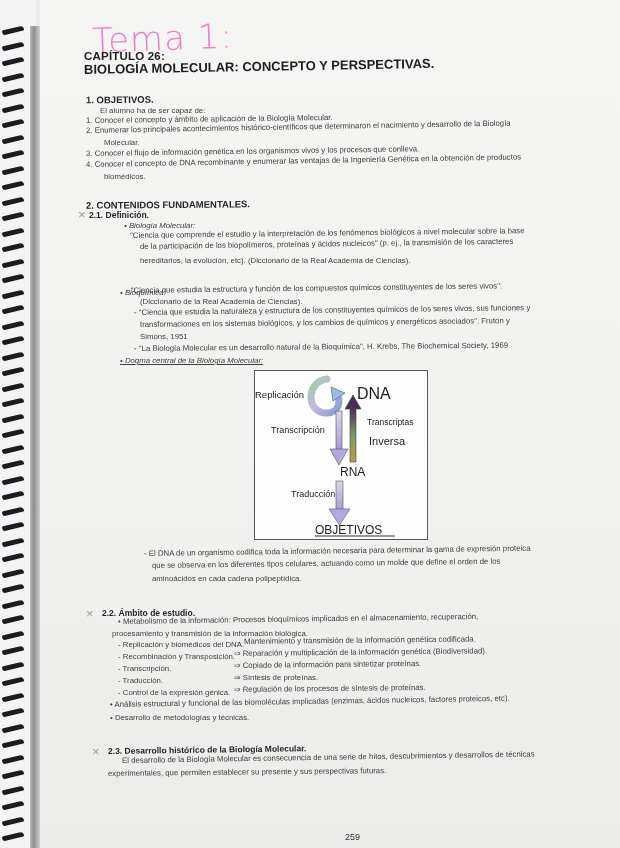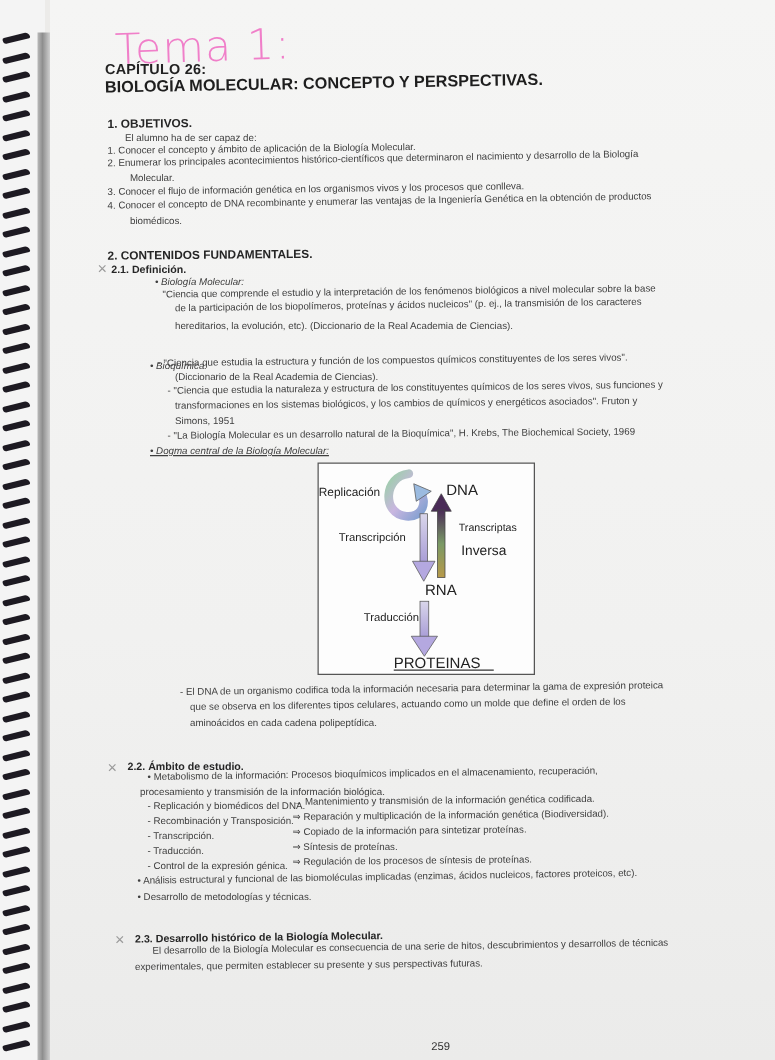--- a/index.html
+++ b/index.html
@@ -164,27 +164,27 @@
     <polygon points="75,78 93,78 84,94" fill="#b4a8e0" stroke="#555" stroke-width="0.6"></polygon>
 
     <polygon points="90,38 106,38 98,24" fill="#4a2b57" stroke="#444" stroke-width="0.6"></polygon>
     <rect x="95" y="37" width="6" height="54" fill="url(#g3)" stroke="#444" stroke-width="0.6"></rect>
 
     <rect x="81" y="110" width="7" height="30" fill="url(#g2)" stroke="#555" stroke-width="0.6"></rect>
     <polygon points="74,138 95,138 84.5,154" fill="#b4a8e0" stroke="#555" stroke-width="0.6"></polygon>
     <line x1="60" y1="165" x2="140" y2="165" stroke="#333" stroke-width="1"></line>
   </svg>
   <div class="dlabel" style="left:0px;top:18px;font-size:9.5px;">Replicación</div>
-  <div class="dlabel" style="left:86px;top:14px;font-size:12px;padding-left:16px;">DNA</div>
+  <div class="dlabel" style="left:86px;top:14px;font-size:16px;padding-left:16px;">DNA</div>
   <div class="dlabel" style="left:16px;top:54px;font-size:9px;">Transcripción</div>
   <div class="dlabel" style="left:112px;top:46px;font-size:8.5px;">Transcriptas</div>
   <div class="dlabel" style="left:114px;top:64px;font-size:11px;">Inversa</div>
   <div class="dlabel" style="left:85px;top:94px;font-size:12px;">RNA</div>
   <div class="dlabel" style="left:36px;top:118px;font-size:9px;">Traducción</div>
-  <div class="dlabel" style="left:60px;top:152px;font-size:12px;">PROTEINAS</div>
+  <div class="dlabel" style="left:60px;top:152px;font-size:12px;">OBJETIVOS</div>
 </div>
 
 <div class="abs t" style="left:144px;top:549px;transform:rotate(-0.8deg);transform-origin:left;">- El DNA de un organismo codifica toda la información necesaria para determinar la gama de expresión proteica</div>
 <div class="abs t" style="left:152px;top:561px;transform:rotate(-0.7deg);transform-origin:left;">que se observa en los diferentes tipos celulares, actuando como un molde que define el orden de los</div>
 <div class="abs t" style="left:152px;top:574px;">aminoácidos en cada cadena polipeptídica.</div>
 
 <div class="abs xmark" style="left:86px;top:606px;">×</div>
 <div class="abs h2" style="left:102px;top:608px;font-size:8.5px;">2.2. Ámbito de estudio.</div>
 <div class="abs t" style="left:118px;top:617px;transform:rotate(-0.8deg);transform-origin:left;">• Metabolismo de la información: Procesos bioquímicos implicados en el almacenamiento, recuperación,</div>
 <div class="abs t" style="left:112px;top:629px;">procesamiento y transmisión de la información biológica.</div>

